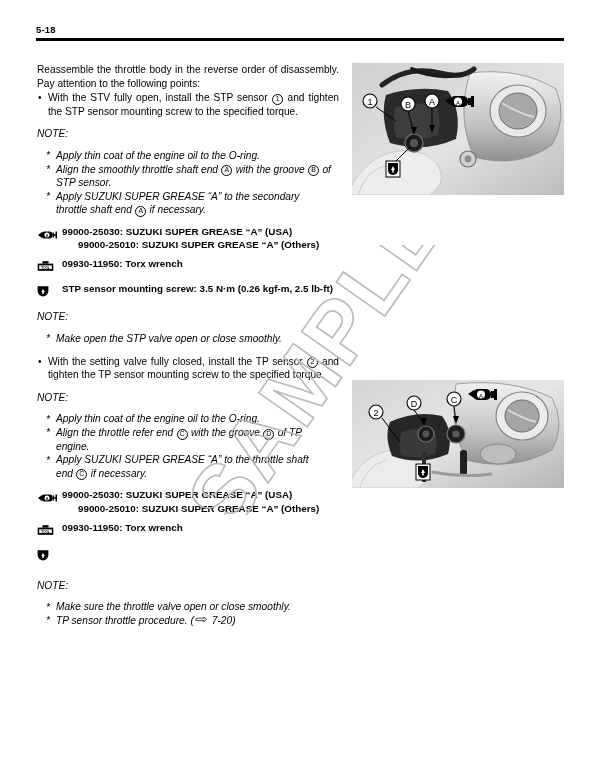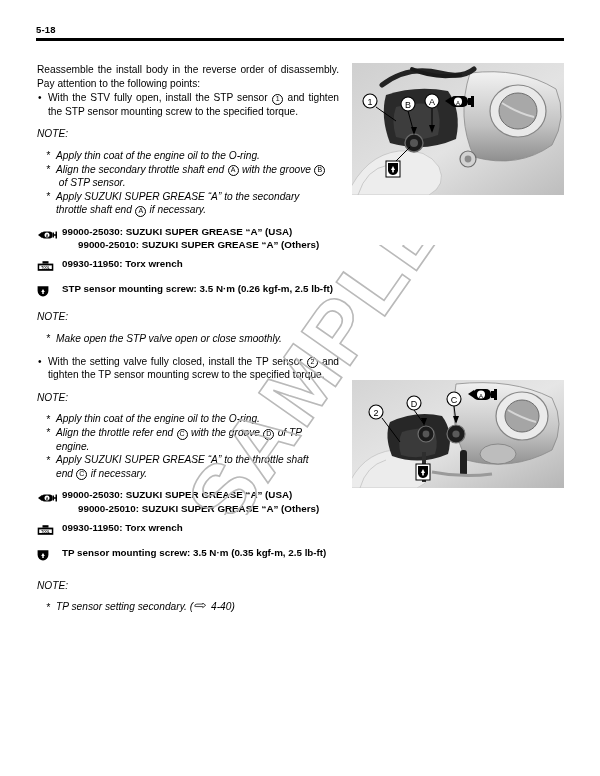--- a/index.html
+++ b/index.html
@@ -205,31 +205,31 @@
 <div class="page-header">
   <div class="hdr-line">
     <span class="hdr-num">5-18</span>
   </div>
   <div class="hdr-rule"></div>
 </div>
 
 <div class="text-col">
 
 
-  <p class="body-text">Reassemble the install body in the reverse order of disassembly. Pay attention to the following points:</p>
+  <p class="body-text">Reassemble the throttle body in the reverse order of disassembly. Pay attention to the following points:</p>
 
   <ul class="bullets">
     <li><span>With the STV fully open, install the STP sensor</span>&nbsp;<span class="circ">1</span>&nbsp;<span>and tighten the STP sensor mounting screw to the specified torque.</span></li>
   </ul>
 
   <div class="note-block">
     <div class="note-label">NOTE:</div>
     <ul class="note-list">
       <li>Apply thin coat of the engine oil to the O-ring.</li>
-      <li><span>Align the secondary throttle shaft end</span>&nbsp;<span class="circ">A</span>&nbsp;<span>with the groove</span>&nbsp;<span class="circ">B</span>&nbsp;<span>of STP sensor.</span></li>
+      <li><span>Align the smoothly throttle shaft end</span>&nbsp;<span class="circ">A</span>&nbsp;<span>with the groove</span>&nbsp;<span class="circ">B</span>&nbsp;<span>of STP sensor.</span></li>
       <li><span>Apply SUZUKI SUPER GREASE “A” to the secondary throttle shaft end</span>&nbsp;<span class="circ">A</span>&nbsp;<span>if necessary.</span></li>
     </ul>
   </div>
 
   <div class="spec-group">
     <div class="spec-row">
       <span class="spec-icon">
         <svg viewBox="0 0 42 20" width="21" height="10">
           <path d="M2 10 L10 4 L10 16 Z" fill="#000"></path>
           <rect x="9" y="3" width="22" height="14" rx="6" fill="#000"></rect>
@@ -324,32 +324,30 @@
       </span>
     </div>
     <div class="spec-row">
       <span class="spec-icon">
         <svg viewBox="0 0 20 20" width="12" height="12">
           <path d="M1 2 H19 V10 A9 9 0 0 1 10 19 A9 9 0 0 1 1 10 Z" fill="#000"></path>
           <path d="M10 6.5 L13 11.5 H7 Z" fill="#fff"></path>
           <rect x="8.8" y="10.5" width="2.4" height="4.5" fill="#fff"></rect>
         </svg>
       </span>
-      <span class="spec-texts">
-        <div>TP sensor mounting screw: 3.5 N·m (0.35 kgf-m, 2.5 lb-ft)</div>
-      </span>
     </div>
   </div>
 
   <div class="note-block" style="margin-top:14px">
     <div class="note-label">NOTE:</div>
     <ul class="note-list">
-      <li><span>TP sensor setting secondary. (</span><span class="ref-glyph"><svg viewBox="0 0 22 10" width="16" height="8">
+      <li>Make sure the throttle valve open or close smoothly.</li>
+      <li><span>TP sensor throttle procedure. (</span><span class="ref-glyph"><svg viewBox="0 0 22 10" width="16" height="8">
               <path d="M1 4 q0 -3 3 -3 h8 v-1.5 l4 3.2 l-4 3.2 v-1.5 h-8 q-3 0 -3 -0.4 z" fill="none" stroke="#000" stroke-width="1"></path>
-            </svg></span><span>4-40</span><span>)</span></li>
+            </svg></span><span>7-20</span><span>)</span></li>
     </ul>
   </div>
 
 </div>
 
 <div class="photo" id="photo-top">
   <svg viewBox="0 0 212 132" preserveAspectRatio="none">
     <defs>
       <linearGradient id="bgTop" x1="0" y1="0" x2="1" y2="1">
         <stop offset="0%" stop-color="#cfcfcf"></stop>

